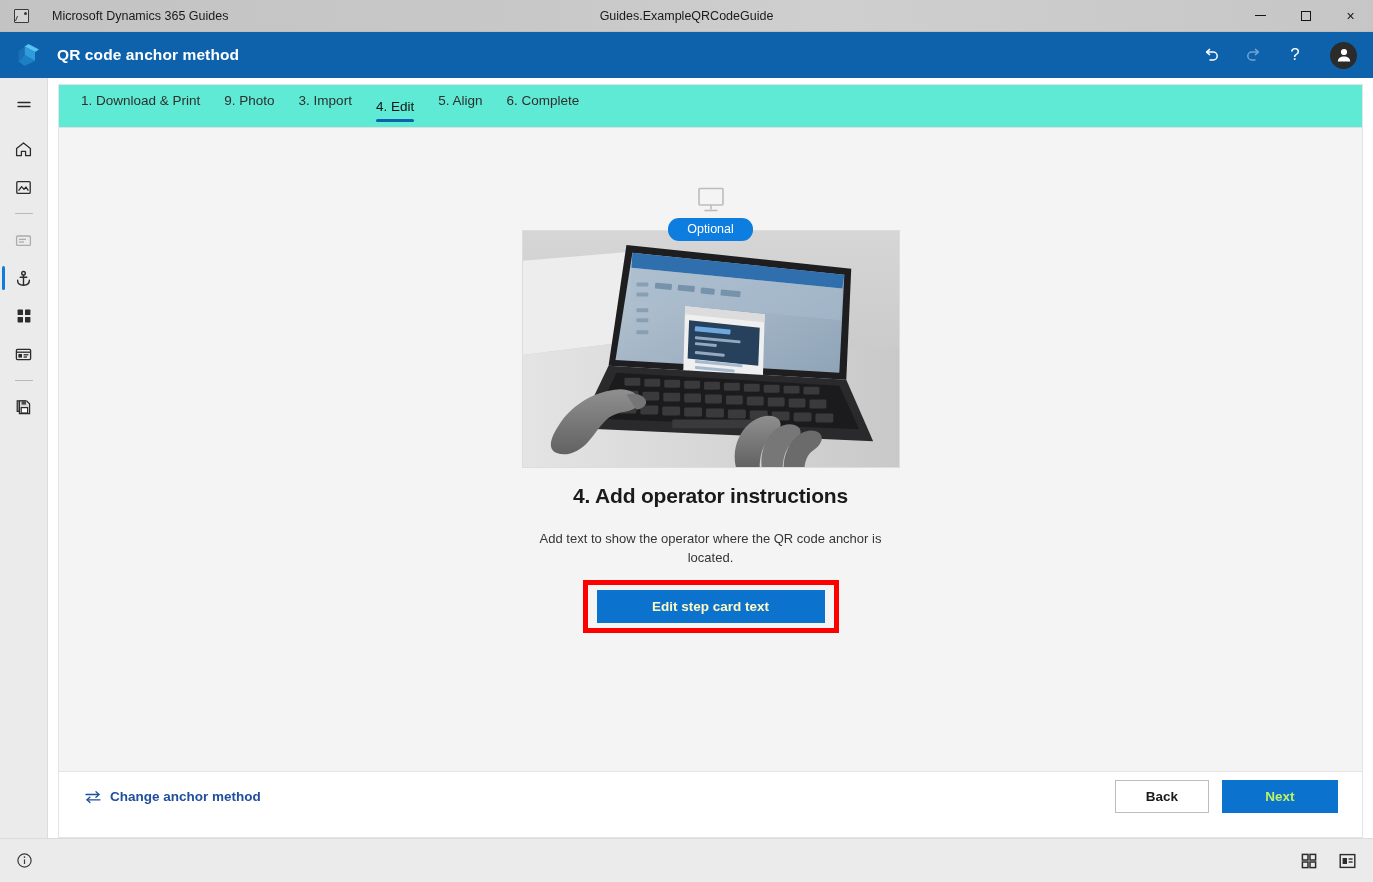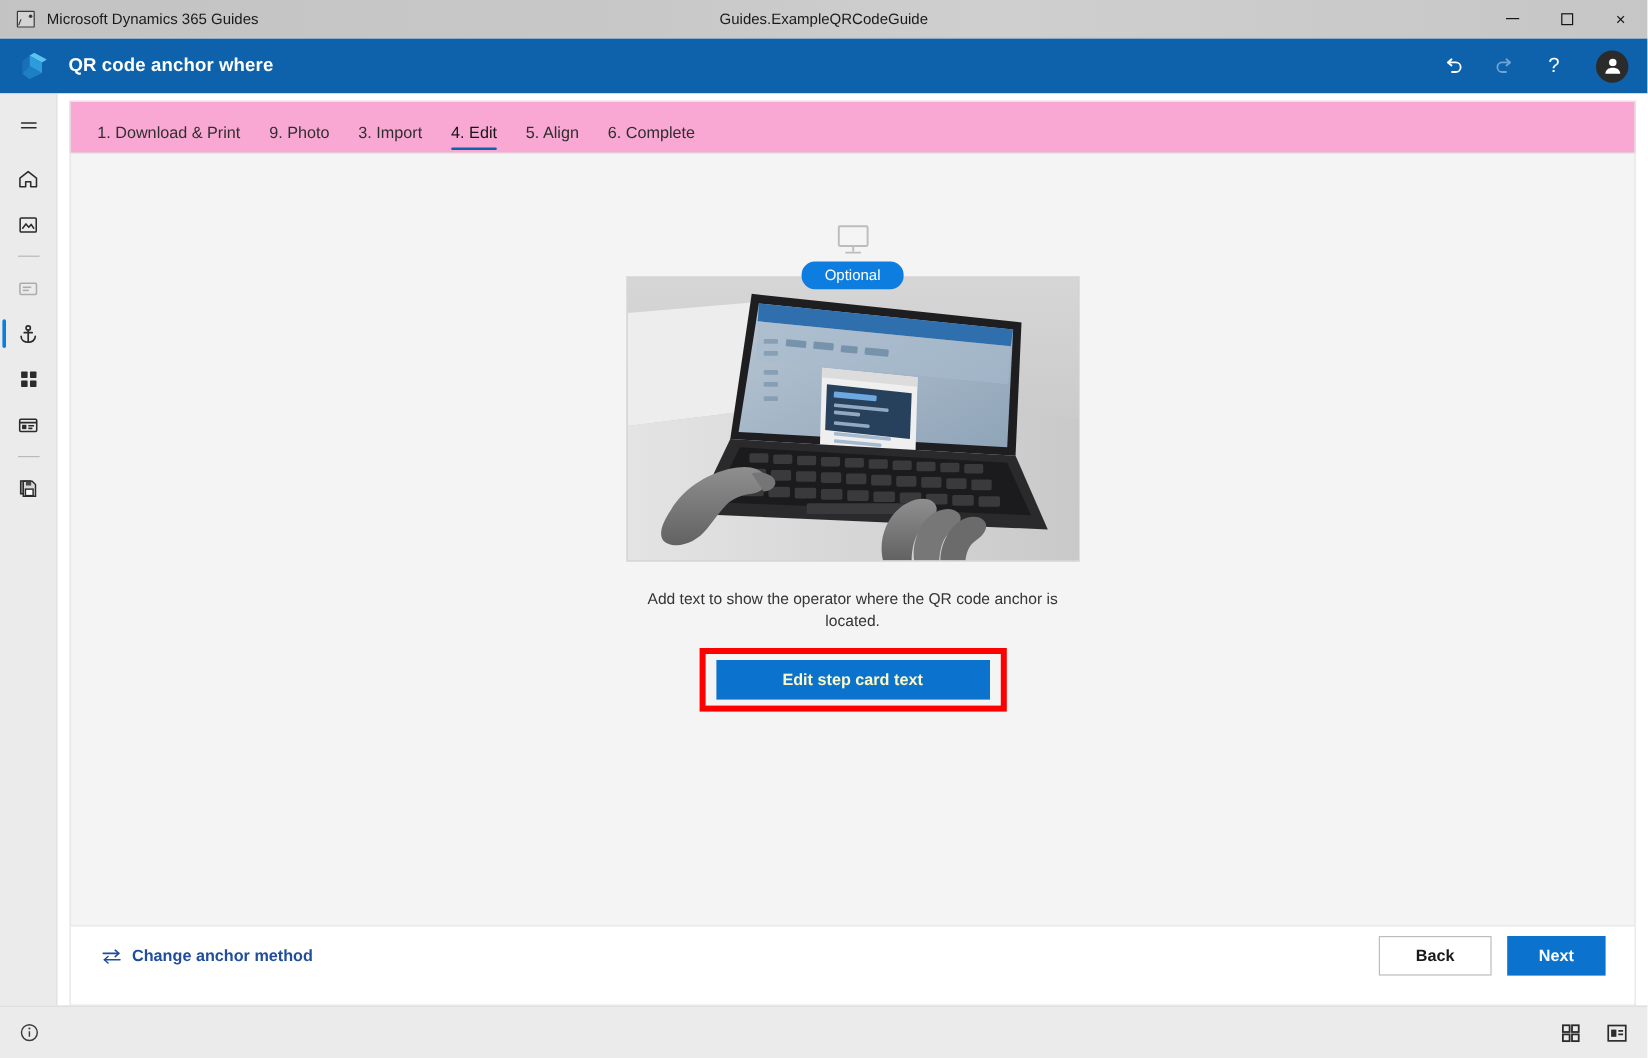--- a/index.html
+++ b/index.html
@@ -20,21 +20,21 @@
 
   
   .titlebar {
     height: 32px; min-height: 32px;
     background: linear-gradient(to right, #c3c3c3 0%, #c8c8c8 40%, #cfcfcf 60%, #c6c6c6 100%);
     display: flex; align-items: center;
     position: relative;
     border-bottom: 1px solid #bdbdbd;
   }
   .tb-left {
-    display: flex; align-items: center; gap: 10px;
+    display: flex; align-items: center; gap: 23px;
     padding-left: 14px;
   }
   .tb-appicon {
     width: 15px; height: 14px;
     border: 1.4px solid #3a3a3a;
     border-radius: 1px;
     position: relative;
     background: #d3d3d3;
   }
   .tb-appicon::before {
@@ -141,25 +141,25 @@
   
   .main {
     flex: 1; min-width: 0;
     background: #ffffff;
     display: flex; flex-direction: column;
     padding: 6px 10px 0 10px;
   }
 
   
   .tabbar {
-    background: #f9a8d4;
+    background: #5eead4;
     border: 1px solid #e4e4e4;
     border-bottom: 1px solid #e0e0e0;
     height: 44px; min-height: 44px;
-    display: flex; align-items: flex-end;
+    display: flex; align-items: center;
     padding-left: 10px;
   }
   .tab {
     position: relative;
     padding: 0 12px 10px 12px;
     font-size: 13.5px;
     color: #2f2f2f;
     cursor: pointer;
     white-space: nowrap;
     line-height: 1;
@@ -257,24 +257,24 @@
   .link-anchor svg { display:block; }
   .footer-actions { margin-left: auto; display: flex; align-items: center; gap: 13px; }
   .btn-back {
     background: #ffffff; color: #1a1a1a;
     border: 1px solid #bdbdbd;
     font-family: "Liberation Sans", sans-serif;
     font-size: 13.5px; font-weight: 600;
     width: 94px; height: 33px; cursor: pointer;
   }
   .btn-next {
-    background: #0b72cd; color: #ffffff; border: none;
+    background: #0b72cd; color: #bef264; border: none;
     font-family: "Liberation Sans", sans-serif;
     font-size: 13.5px; font-weight: 600;
-    width: 82px; height: 33px; cursor: pointer;
+    width: 116px; height: 33px; cursor: pointer;
   }
 
   
   .statusbar {
     height: 44px; min-height: 44px;
     background: #ebebeb;
     border-top: 1px solid #dcdcdc;
     display: flex; align-items: center;
     padding: 0 16px 0 0;
   }
@@ -316,21 +316,21 @@
   <div class="header">
     <div class="brand">
       <span class="brand-logo">
         <svg width="30" height="30" viewBox="0 0 30 30">
           <path d="M14.5 4 L25 9.5 L21 12 L10.5 6.5 Z" fill="#5bc3f0"></path>
           <path d="M10.5 6.5 L21 12 L21 21 L10.5 15 Z" fill="#2e9bdc"></path>
           <path d="M10.5 6.5 L10.5 15 L4.5 21.5 L4.5 11 Z" fill="#1a6fb5"></path>
           <path d="M10.5 15 L21 21 L10.5 26 L4.5 21.5 Z" fill="#1d7fc4"></path>
         </svg>
       </span>
-      <span class="brand-title">QR code anchor where</span>
+      <span class="brand-title">QR code anchor method</span>
     </div>
     <div class="header-actions">
       <span class="hdr-icon">
         <svg width="19" height="19" viewBox="0 0 19 19" fill="none" stroke="currentColor" stroke-width="1.5">
           <path d="M5 6 H11.2 a4 4 0 0 1 0 8 H8" stroke-linecap="round"></path>
           <path d="M7.6 3.4 L4.6 6.1 L7.6 8.6" stroke-linecap="round" stroke-linejoin="round"></path>
         </svg>
       </span>
       <span class="hdr-icon dim">
         <svg width="19" height="19" viewBox="0 0 19 19" fill="none" stroke="currentColor" stroke-width="1.5">
@@ -559,20 +559,21 @@
 
               <path d="M214 238 C210 222 216 204 228 194 C238 186 250 184 256 189 C262 194 258 202 252 206
                        C246 210 242 216 240 223 C238 230 238 236 238 238 Z" fill="url(#skin)"></path>
               <path d="M240 238 C238 224 244 208 254 200 C262 194 272 193 277 198 C282 203 277 210 271 214
                        C265 218 262 226 261 238 Z" fill="#777777"></path>
               <path d="M262 238 C262 226 268 212 278 205 C286 200 295 200 299 205 C303 210 298 217 292 221
                        C286 225 284 231 283 238 Z" fill="#6b6b6b"></path>
             </svg>
           </div>
 
+          <div class="step-title">4. Add operator instructions</div>
           <div class="step-desc">Add text to show the operator where the QR code anchor is located.</div>
 
           <div class="cta-wrap">
             <button class="btn-primary">Edit step card text</button>
             <span class="cta-highlight"></span>
           </div>
 
         </div>
 
         <div class="panel-footer">

